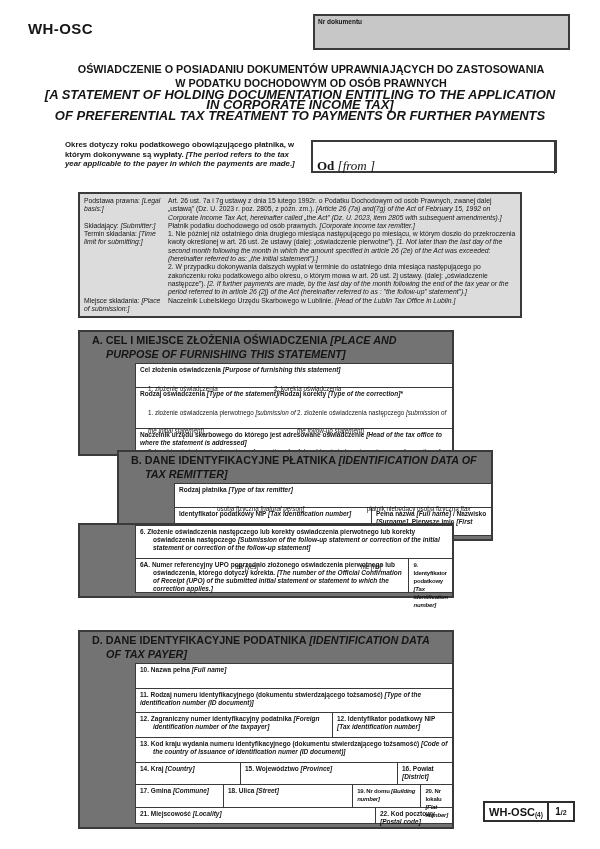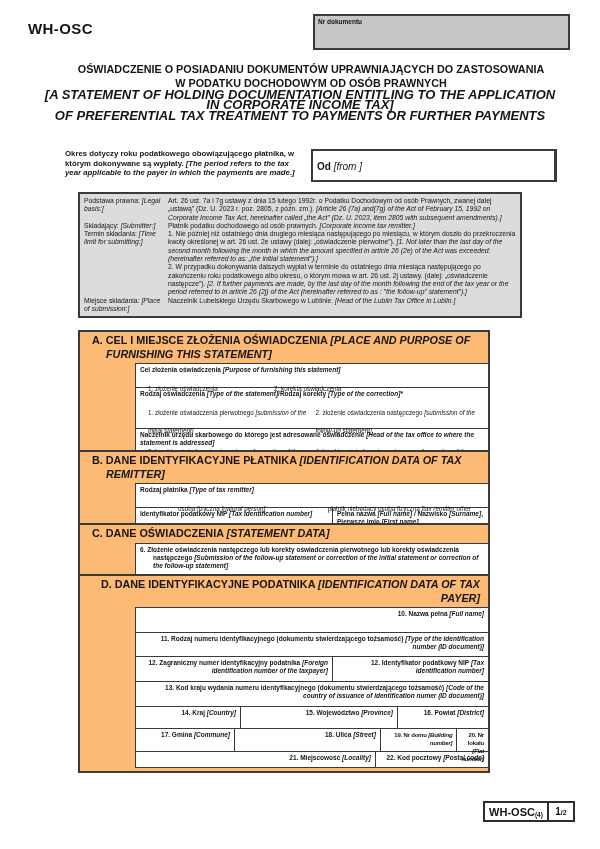--- a/index.html
+++ b/index.html
@@ -12,38 +12,38 @@
   .form-code{position:absolute;left:28px;top:20px;font-size:15px;font-weight:bold;letter-spacing:.4px;}
   .docnum{position:absolute;left:313px;top:14px;width:257px;height:36px;background:#c7c7c7;
           border:2px solid #3a3a3a;box-sizing:border-box;}
   .docnum span{display:block;padding:2px 3px;font-size:6.5px;font-weight:bold;}
 
   .title{position:absolute;top:63px;left:0;width:600px;text-align:center;}
   .title .t-pl{font-size:10.8px;font-weight:bold;line-height:13.6px;padding-left:22px;}
   .title .t-en{font-size:13px;font-weight:bold;font-style:italic;line-height:10.2px;}
 
   
-  .period{position:absolute;top:149px;left:65px;width:492px;display:flex;}
+  .period{position:absolute;top:140px;left:65px;width:492px;display:flex;}
   .period-note{width:240px;font-size:7.8px;font-weight:bold;line-height:9.6px;}
   .period-note .en{font-style:italic;}
   .period-box{margin-left:6px;flex:1;height:33px;border:2px solid #3a3a3a;box-sizing:border-box;display:flex;background:#fff;}
-  .period-cell{flex:1;padding:10px 4px;font-size:10px;box-sizing:border-box;}
+  .period-cell{flex:1;padding:16px 4px;font-size:13px;box-sizing:border-box;font-family:Liberation Serif, serif;}
   .period-cell .pl{font-weight:bold;}
   .period-cell.first{border-right:1.5px solid #3a3a3a;}
 
   
   .legal{position:absolute;top:192px;left:78px;width:444px;background:#dcdcdc;
          border:2px solid #3a3a3a;box-sizing:border-box;padding:3px 4px;font-size:6.8px;line-height:8.3px;}
   .legal-row{display:flex;}
   .legal-label{width:80px;flex:none;}
   .legal-val{flex:1;padding-left:4px;}
   .legal .en{font-style:italic;}
 
   
-  .section{position:absolute;left:78px;width:412px;background:#fdba74;
+  .section{position:absolute;left:78px;width:376px;background:#737373;
            border:2px solid #3a3a3a;box-sizing:border-box;}
   .sec-header{padding:2px 8px 2px 26px;text-indent:-14px;font-size:10.8px;font-weight:bold;line-height:13.5px;}
   .sec-header .en{font-style:italic;}
   .sec-body{margin-left:55px;background:#ffffff;border-left:1.2px solid #3a3a3a;
             border-top:1.2px solid #3a3a3a;border-bottom:1.2px solid #3a3a3a;margin-bottom:3px;}
   .row{border-bottom:1px solid #3a3a3a;box-sizing:border-box;padding:2px 4px;position:relative;}
   .row:last-child{border-bottom:none;}
   .cells{display:flex;border-bottom:1px solid #3a3a3a;box-sizing:border-box;}
   .cells:last-child{border-bottom:none;}
   .cell{box-sizing:border-box;padding:2px 4px;border-right:1px solid #3a3a3a;}
@@ -143,21 +143,21 @@
           <div class="og-l"><span class="opt"><span class="pl">3. korekta oświadczenia pierwotnego </span><span class="en">[correction of the initial statement]</span></span></div>
           <div class="og-r"><span class="opt"><span class="pl">4. korekta oświadczenia następczego </span><span class="en">[correction of the follow-up statement]</span></span></div>
         </div>
       </div>
       <div class="row" style="height:21px;">
         <div class="lab"><span class="pl">Naczelnik urzędu skarbowego do którego jest adresowane oświadczenie </span><span class="en">[Head of the tax office to where the statement is addressed]</span></div>
       </div>
     </div>
   </div>
 
-  <div class="section" style="top:450px;">
+  <div class="section" style="top:450px;margin-left:39px;">
     <div class="sec-header">
       <span class="pl">B. DANE IDENTYFIKACYJNE PŁATNIKA </span><span class="en">[IDENTIFICATION DATA OF TAX REMITTER]</span>
     </div>
     <div class="sec-body">
       <div class="row" style="height:24px;">
         <div class="lab"><span class="pl">Rodzaj płatnika </span><span class="en">[Type of tax remitter]</span></div>
         <div class="optline">
           <span class="opt" style="margin-left:38px;"><span class="pl">osoba fizyczna </span><span class="en">[natural person]</span></span>
           <span class="opt" style="margin-left:58px;"><span class="pl">płatnik niebędący osobą fizyczną </span><span class="en">[tax remitter other than natural person]</span></span>
         </div>
@@ -169,43 +169,40 @@
         <div class="cell">
           <div class="lab">
             <span class="pl">Pełna nazwa </span><span class="en">[Full name]</span><span class="pl"> / Nazwisko </span><span class="en">[Surname]</span><span class="pl">, Pierwsze imię </span><span class="en">[First name]</span>
           </div>
         </div>
       </div>
     </div>
   </div>
 
   <div class="section" style="top:523px;">
-    <div class="sec-header">
-      <span class="pl">C. DANE OŚWIADCZENIA </span><span class="en">[STATEMENT DATA]</span>
-    </div>
     <div class="sec-body">
       <div class="row" style="height:33px;">
         <div class="lab hang"><span class="pl">6. Złożenie oświadczenia następczego lub korekty oświadczenia pierwotnego lub korekty oświadczenia następczego </span><span class="en">[Submission of the follow-up statement or correction of the initial statement or correction of the follow-up statement]</span></div>
         <div class="optline">
           <span class="opt" style="margin-left:95px;"><span class="pl">tak </span><span class="en">[yes]</span></span>
           <span class="opt" style="margin-left:98px;"><span class="pl">nie </span><span class="en">[no]</span></span>
         </div>
       </div>
       <div class="cells" style="height:33px;">
         <div class="cell" style="width:318px;">
           <div class="lab hang"><span class="pl">6A. Numer referencyjny UPO poprzednio złożonego oświadczenia pierwotnego lub oświadczenia, którego dotyczy korekta. </span><span class="en">[The number of the Official Confirmation of Receipt (UPO) of the submitted initial statement or statement to which the correction applies.]</span></div>
         </div>
         <div class="cell">
           <div class="lab" style="font-size:6px;letter-spacing:-0.2px;"><span class="pl">9. Identyfikator podatkowy </span><span class="en">[Tax identification number]</span></div>
         </div>
       </div>
     </div>
   </div>
 
-  <div class="section" style="top:574px;text-align:right;">
+  <div class="section" style="top:630px;">
     <div class="sec-header">
       <span class="pl">D.  DANE IDENTYFIKACYJNE PODATNIKA </span><span class="en">[IDENTIFICATION DATA OF TAX PAYER]</span>
     </div>
     <div class="sec-body">
       <div class="row" style="height:25px;">
         <div class="lab"><span class="pl">10. Nazwa pełna </span><span class="en">[Full name]</span></div>
       </div>
       <div class="row" style="height:24px;">
         <div class="lab"><span class="pl">11. Rodzaj numeru identyfikacyjnego (dokumentu stwierdzającego tożsamość) </span><span class="en">[Type of the identification number (ID document)]</span></div>
       </div>

